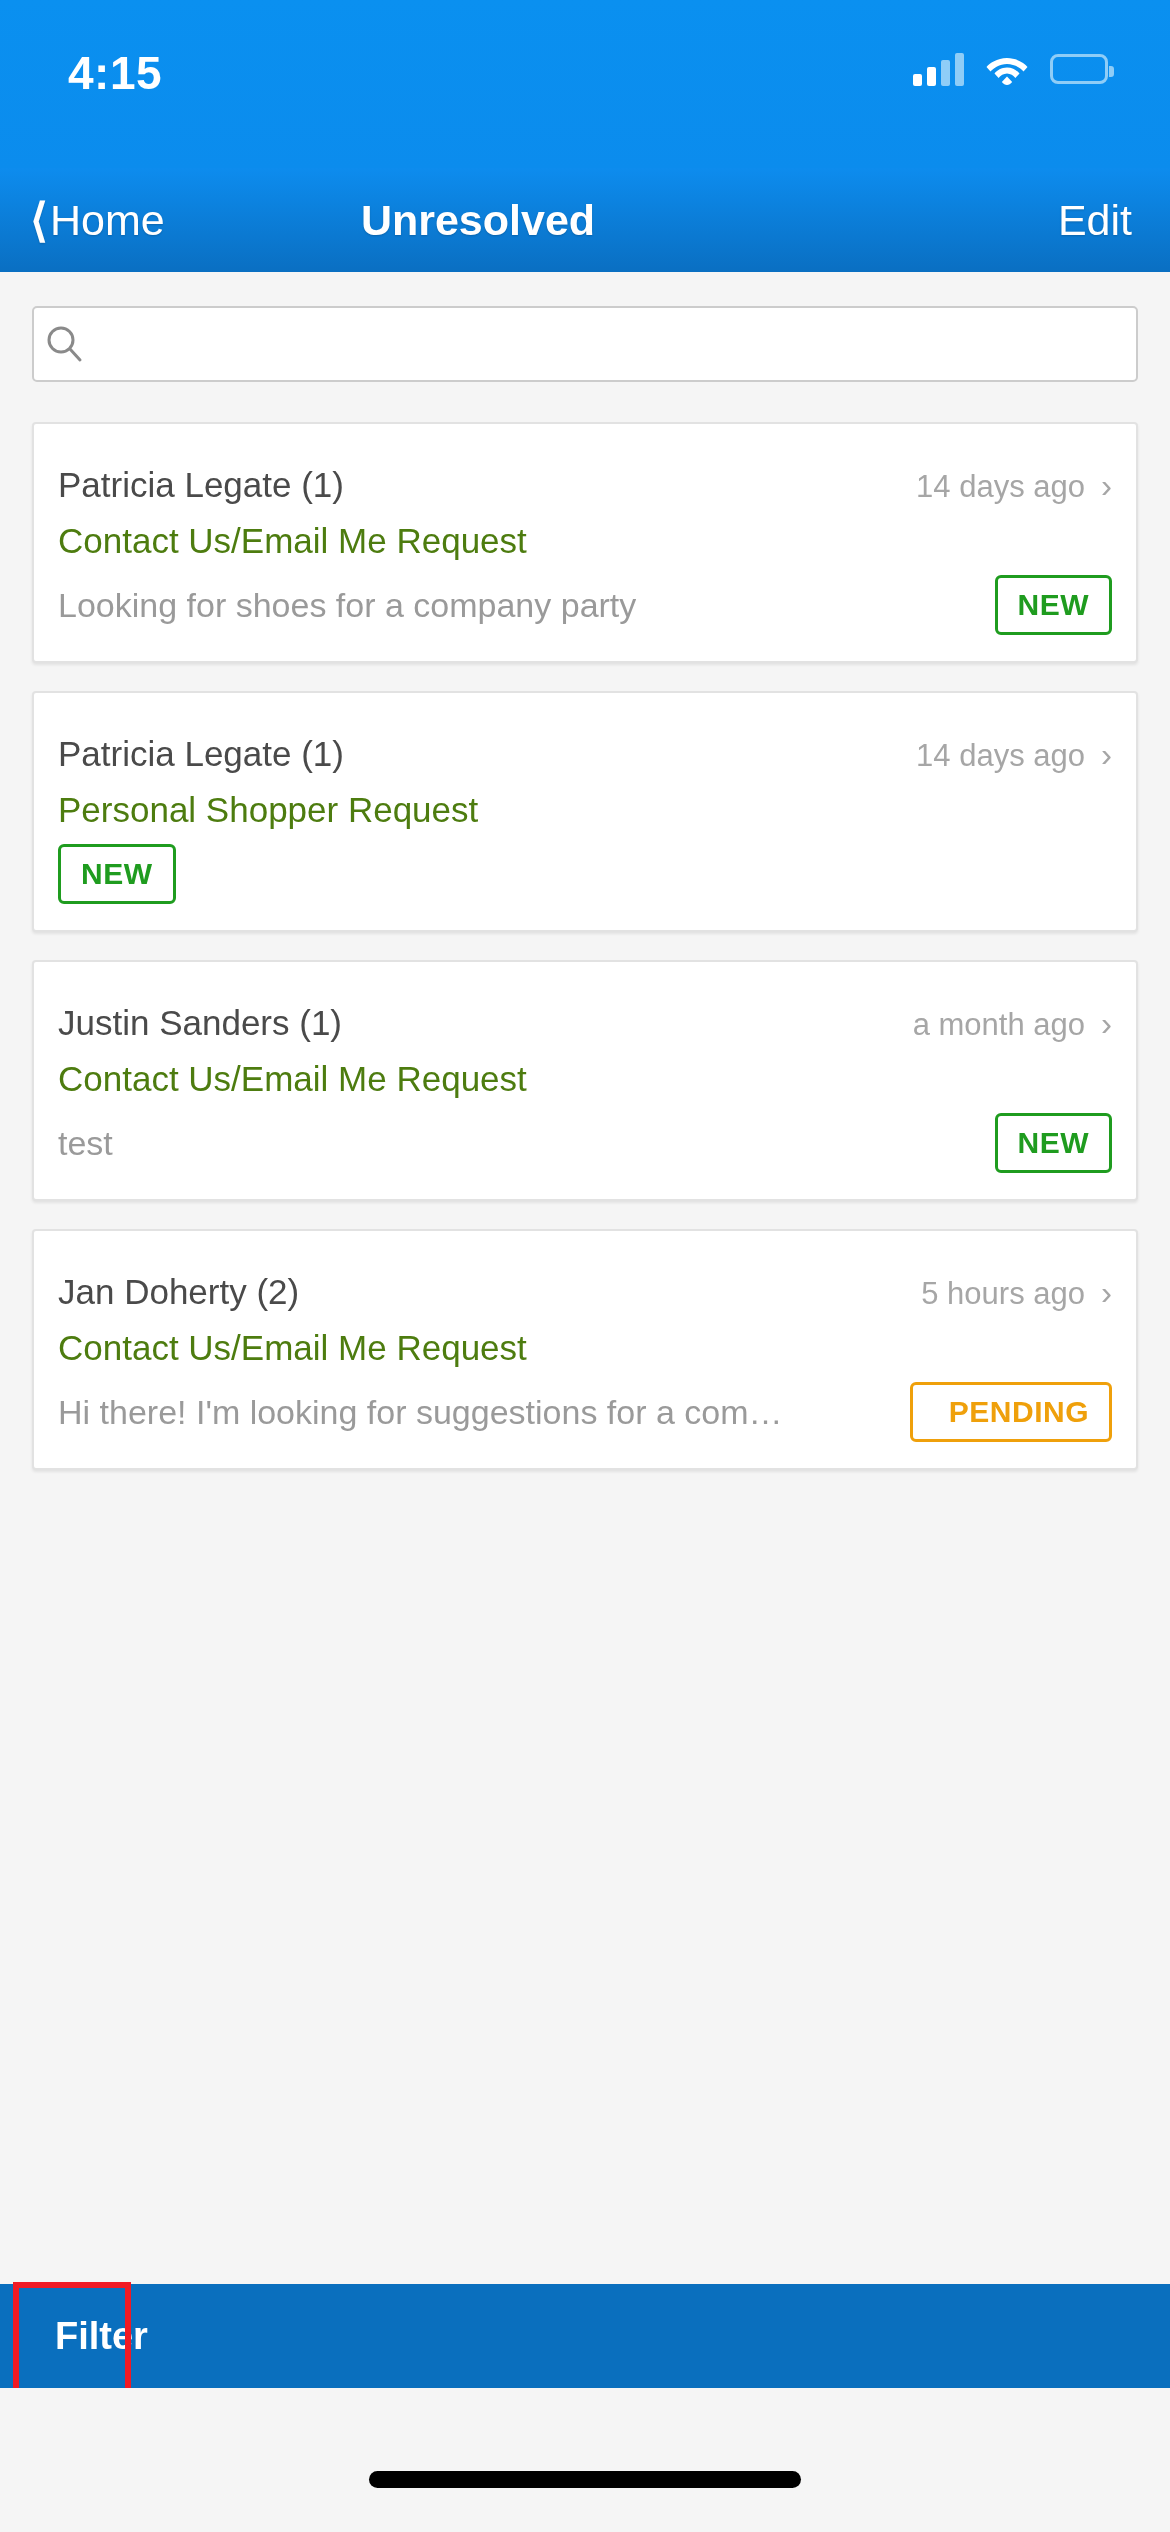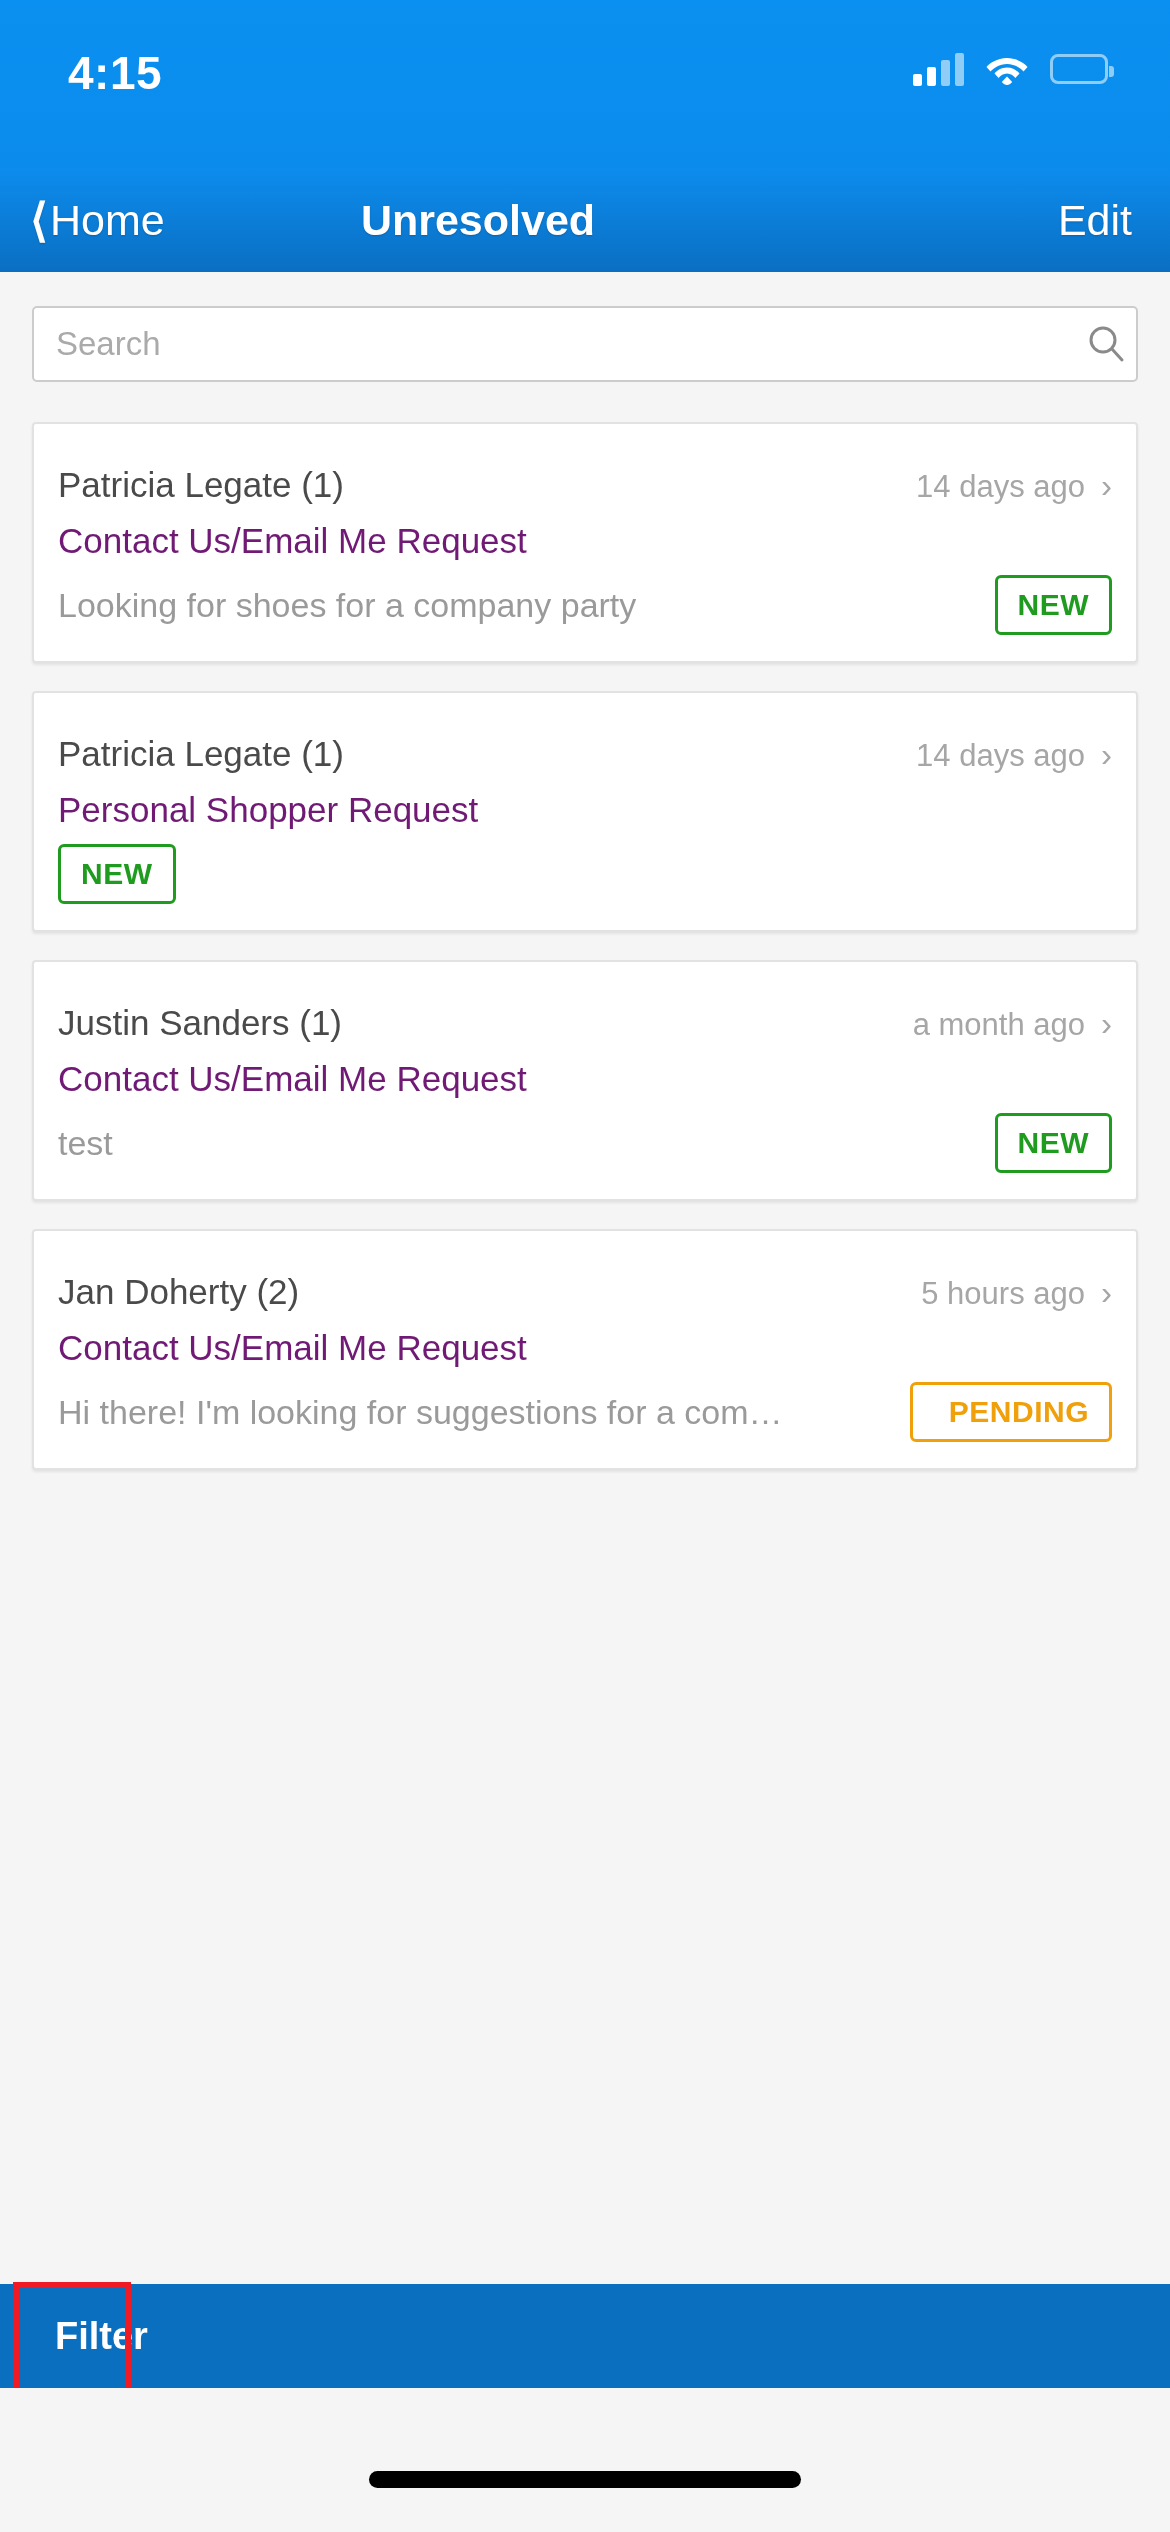--- a/index.html
+++ b/index.html
@@ -96,21 +96,21 @@
     border:2px solid #e2e2e2; border-radius:4px;
     box-shadow:0 2px 3px rgba(0,0,0,.08);
     padding:28px 24px 26px 24px;
     min-height:174px;
   }
   .card-row1 { display:flex; align-items:baseline; justify-content:space-between; }
   .card-name { font-size:35px; color:#4a4a4a;margin-top:13px; }
   .card-meta { display:flex; gap:16px; }
   .card-time { font-size:31px; color:#a6a6a6; }
   .card-chevron { font-size:33px; color:#a6a6a6; line-height:1; }
-  .card-subject { margin-top:16px; font-size:35px; color:#701a75; }
+  .card-subject { margin-top:16px; font-size:35px; color:#4d7c0f; }
   .card-row3 {
     margin-top:14px; display:flex; align-items:center; justify-content:space-between; gap:8px;
   }
   .card-preview {
     font-size:34px; color:#9a9a9a; white-space:nowrap; overflow:hidden;
   }
   .badge {
     flex:none; font-size:30px; font-weight:bold; letter-spacing:.5px;
     padding:12px 20px; border-radius:6px; border:3px solid currentColor;
     background:#ffffff; line-height:1;
@@ -179,21 +179,20 @@
       <span class="chev">⟨</span>
       <span>Home</span>
     </div>
     <div class="nav-title">Unresolved</div>
     <div class="nav-edit">Edit</div>
   </div>
 
   <div class="content">
 
     <div class="searchbar">
-      <input class="search-input" type="text" placeholder="Search" style="">
       <span class="search-icon">
         <svg viewBox="0 0 40 40" width="40" height="40">
           <circle cx="17" cy="16" r="12" fill="none" stroke="#8a8a8a" stroke-width="3"></circle>
           <line x1="26" y1="25" x2="36" y2="36" stroke="#8a8a8a" stroke-width="3" stroke-linecap="round"></line>
         </svg>
       </span>
     </div>
 
     <div class="cards">
 

